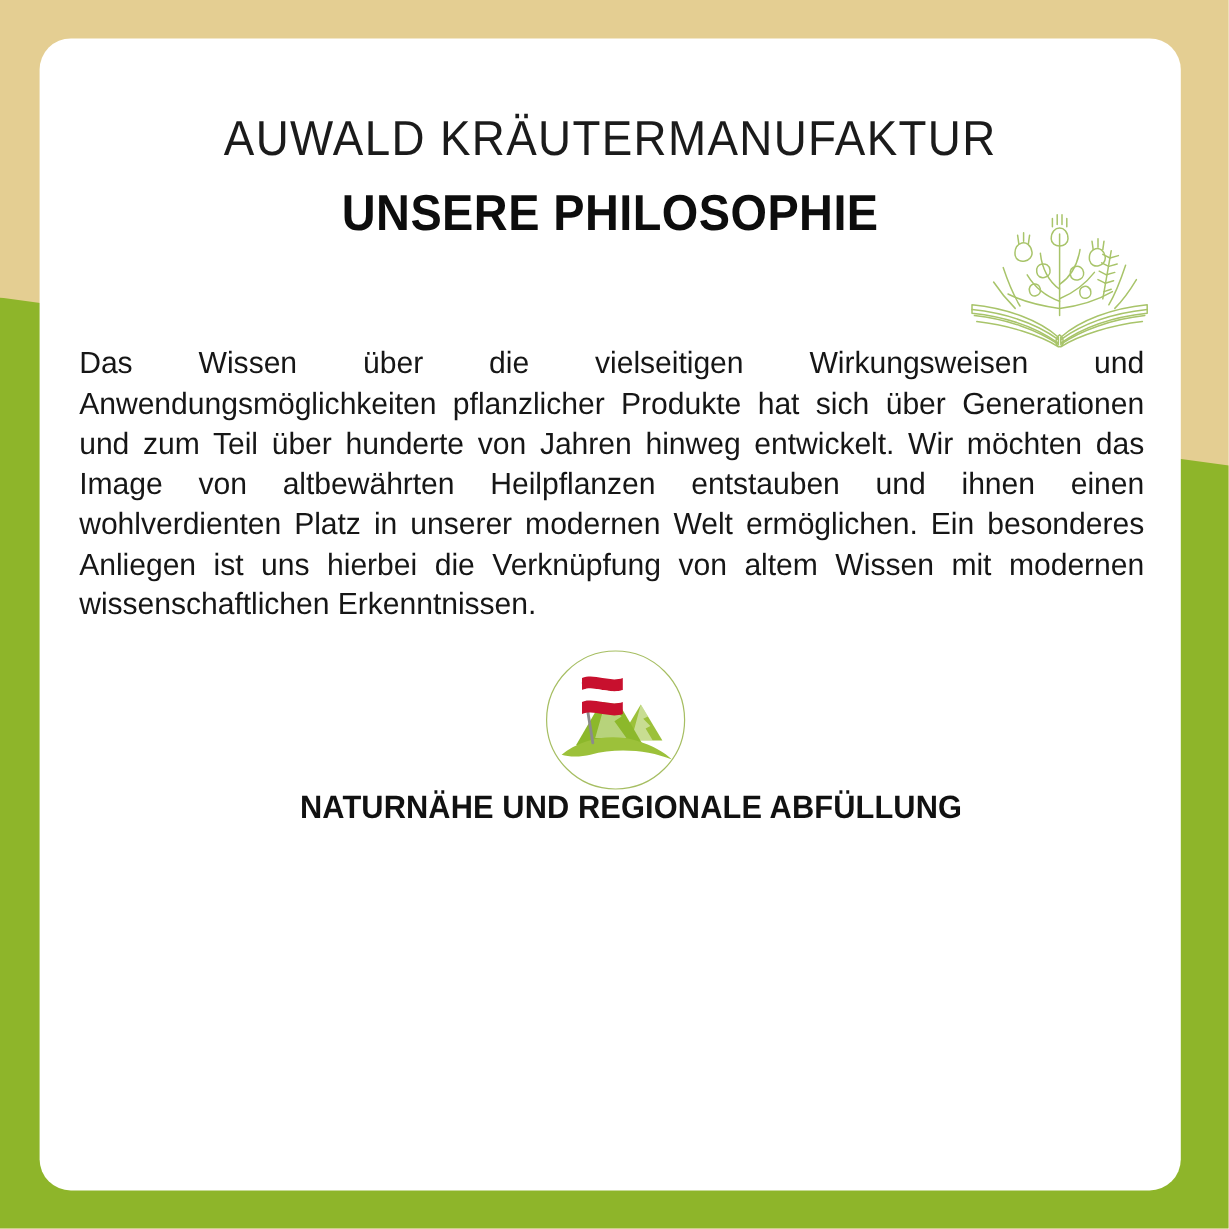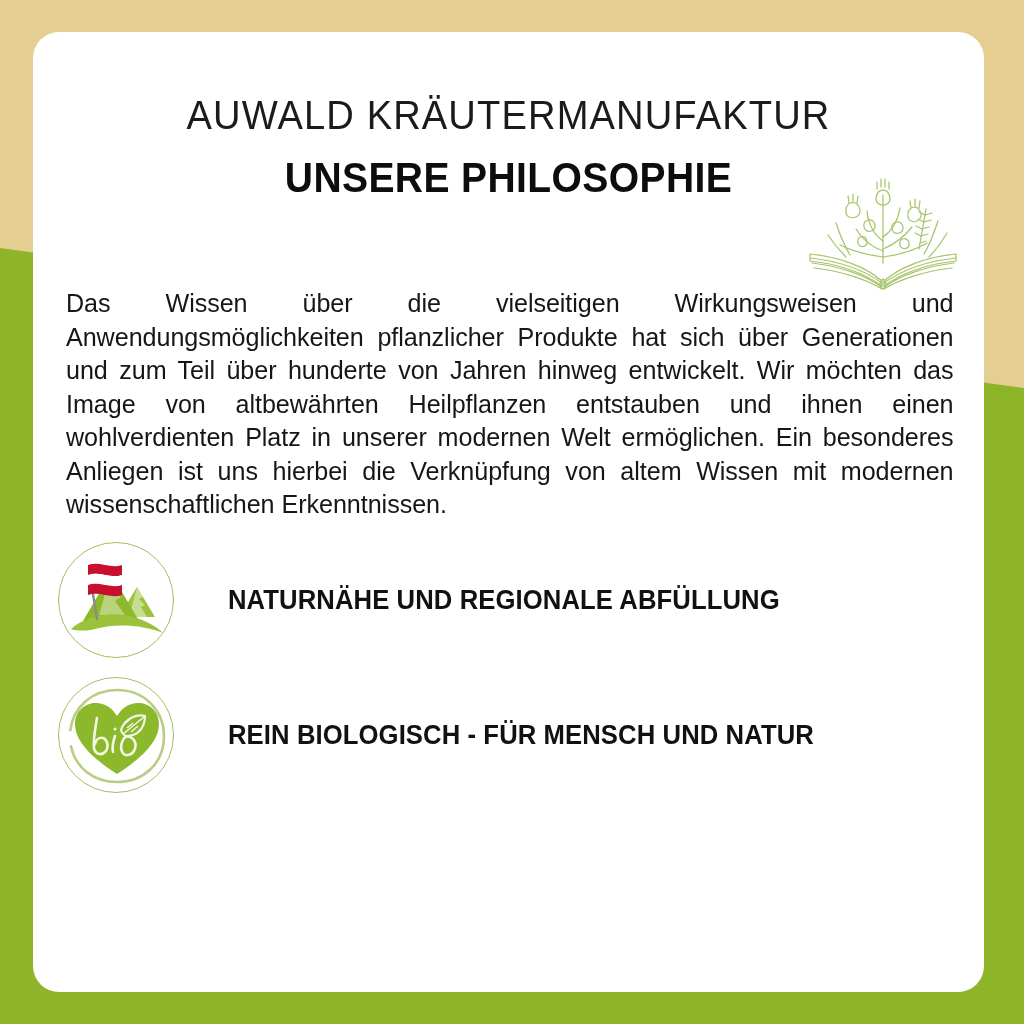--- a/index.html
+++ b/index.html
@@ -57,21 +57,21 @@
     font-weight:400;
     letter-spacing:-0.05px;
     transform:scaleX(.985); transform-origin:left top;
   }
 
   
   .feature-row{
     position:absolute; left:25px; width:910px; height:116px;
     display:flex; align-items:center;
   }
-  #feature-0{ top:510px; }
+  #feature-0{ top:510px;flex-direction:column; }
   #feature-1{ top:645px; }
   #feature-2{ top:782px; }
 
   .feature-icon{
     width:116px; height:116px; flex:0 0 116px;
     border-radius:50%;
     border:1.6px solid #A6BE62;
     background:#FFFFFF;
     position:relative;
     overflow:hidden;
@@ -165,38 +165,16 @@
           <path d="M30 26 L38 76" stroke="#8B8B8B" stroke-width="2.4" fill="none" stroke-linecap="round"></path>
 
           <path d="M29 22 C40 18 52 26 63 22 L63 32 C52 36 40 28 29 32 Z" fill="#C8102E"></path>
           <path d="M29 32 C40 28 52 36 63 32 L63 42 C52 46 40 38 29 42 Z" fill="#FFFFFF"></path>
           <path d="M29 42 C40 38 52 46 63 42 L63 52 C52 56 40 48 29 52 Z" fill="#C8102E"></path>
         </svg>
       </div>
       <div class="feature-label">NATURNÄHE UND REGIONALE ABFÜLLUNG</div>
     </div>
 
-    <div class="feature-row" id="feature-1">
-      <div class="feature-icon">
-        <svg viewBox="0 0 116 116" width="116" height="116">
-
-          <path d="M58 12 C86 12 105 33 105 58 C105 86 84 104 58 104 C31 104 11 85 11 58 C11 32 31 12 58 12 Z" fill="none" stroke="#B9CE84" stroke-width="2.6" stroke-linecap="round" stroke-dasharray="210 16"></path>
-
-          <path d="M58 96 C30 78 16 62 16 46 C16 33 26 25 37 25 C46 25 53 30 58 38 C63 30 70 25 79 25 C90 25 100 33 100 46 C100 62 86 78 58 96 Z" fill="#8CB82B"></path>
-
-          <g fill="none" stroke="#F2F7E4" stroke-width="2.6" stroke-linecap="round" stroke-linejoin="round">
-            <path d="M38 40 C36 52 34 62 35 70 C36 76 42 78 46 74 C50 70 49 62 44 60 C40 59 37 62 36 66"></path>
-            <path d="M56 58 C54 64 53 70 54 74"></path>
-            <circle cx="56" cy="51" r="1.6" fill="#F2F7E4" stroke="none"></circle>
-            <path d="M64 62 C60 70 63 78 69 77 C76 76 79 66 74 61 C70 57 66 58 64 62 Z"></path>
-          </g>
-
-          <path d="M62 52 C66 40 78 36 86 38 C86 48 80 58 68 58 C65 58 63 55 62 52 Z" fill="none" stroke="#F2F7E4" stroke-width="2.2" stroke-linejoin="round"></path>
-          <path d="M64 56 L85 39" stroke="#F2F7E4" stroke-width="1.6" fill="none"></path>
-          <path d="M68 50 L74 45 M72 54 L79 48 M67 45 L71 41" stroke="#F2F7E4" stroke-width="1.4" fill="none"></path>
-        </svg>
-      </div>
-      <div class="feature-label">REIN BIOLOGISCH - FÜR MENSCH UND NATUR</div>
-    </div>
 
 
   </div>
 </div>
 
 </body></html>

